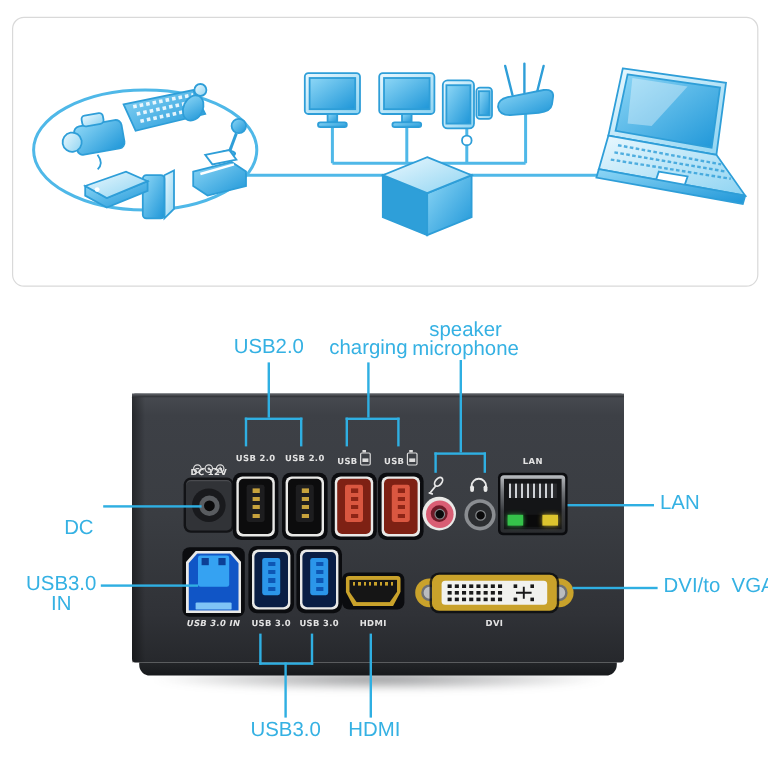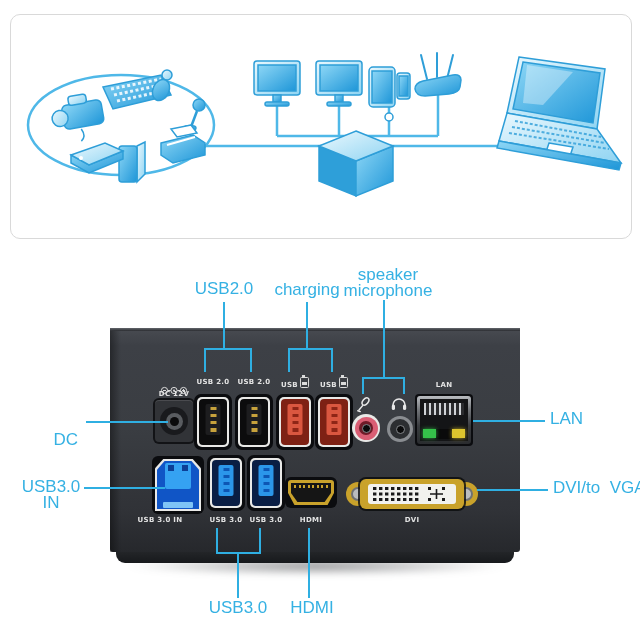--- a/index.html
+++ b/index.html
@@ -269,21 +269,21 @@
         <path d="M22 4.5 H25 M23.5 3 V6"></path>
         <path d="M7.8 4.5 H10.7 M17.3 4.5 H20.2"></path>
     </g>
     <circle cx="14" cy="4.5" r="1" fill="#dcdcdc"></circle>
   </svg>
   <div class="plabel" style="left:213px; top:378px;">USB 2.0</div>
   <div class="plabel" style="left:254px; top:378px;">USB 2.0</div>
   <div class="plabel" style="left:295px; top:377px;"><span>USB</span><span class="batt"></span></div>
   <div class="plabel" style="left:334px; top:377px;"><span>USB</span><span class="batt"></span></div>
   <div class="plabel" style="left:444px; top:381px;">LAN</div>
-  <div class="plabel" style="left:160px; top:516px;">USB 3.0 IN</div>
+  <div class="plabel" style="left:178px; top:516px;font-style:italic;">USB 3.0 IN</div>
   <div class="plabel" style="left:226px; top:516px;">USB 3.0</div>
   <div class="plabel" style="left:266px; top:516px;">USB 3.0</div>
   <div class="plabel" style="left:311px; top:516px;">HDMI</div>
   <div class="plabel" style="left:412px; top:516px;">DVI</div>
 
   <div class="dc-jack">
     <div class="dc-c1">
         <div class="dc-c2">
           <div class="dc-c3"></div>
         </div>

